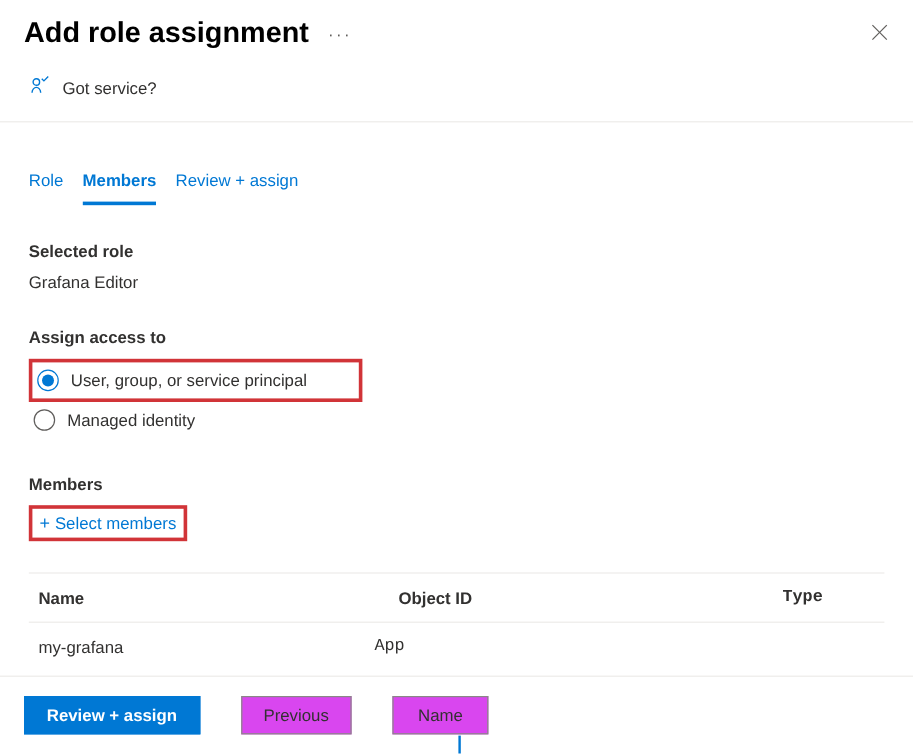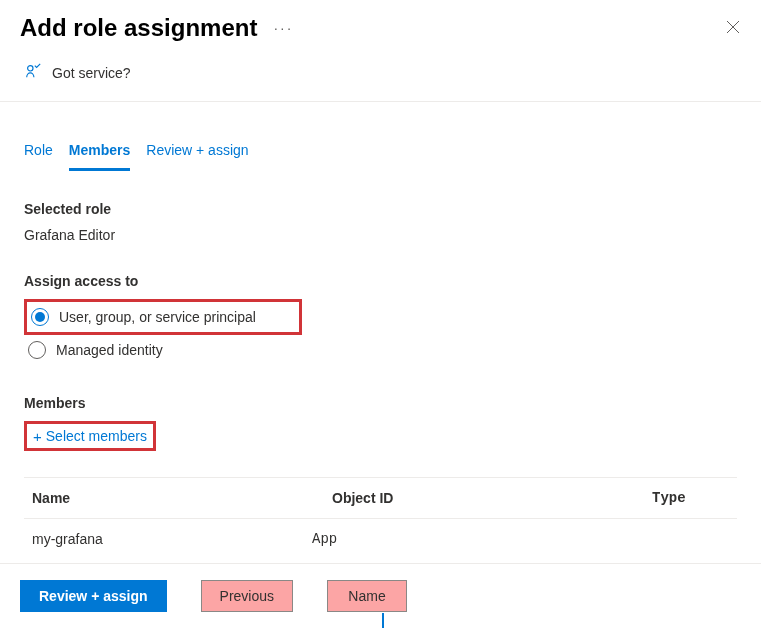--- a/index.html
+++ b/index.html
@@ -27,21 +27,21 @@
     .plus { font-size: 15px; line-height: 1; }
     .table { margin-top: 26px; border-top: 1px solid #edebe9; border-bottom: 1px solid #edebe9; }
     .thead, .trow { display: flex; padding: 12px 8px; }
     .thead { font-weight: 600; border-bottom: 1px solid #edebe9; gap: 20px; }
     .col-name { flex: 0 0 280px; }
     .col-obj { flex: 0 0 300px; }
     .col-type { flex: 1; font-family: Liberation Mono, monospace; }
     .footer { position: absolute; left: 0; right: 0; bottom: 0; border-top: 1px solid #edebe9; padding: 16px 20px; display: flex; gap: 34px; background: #fff; }
     .btn { padding: 7px 18px; font-size: 14px; cursor: pointer; font-family: inherit; }
     .btn-primary { background: #0078d4; color: #fff; border: 1px solid #0078d4; font-weight: 600; }
-    .btn-secondary { background: #fca5a5; color: #323130; border: 1px solid #8a8886; min-width: 80px; }
+    .btn-secondary { background: #d946ef; color: #323130; border: 1px solid #8a8886; min-width: 80px; }
     .footer-cursor { position: absolute; left: 382px; bottom: -3px; width: 2px; height: 18px; background: #0078d4; }
     ::-webkit-scrollbar { width: 14px; }
     ::-webkit-scrollbar-track { background: #f3f2f1; }
     ::-webkit-scrollbar-thumb { background: #c8c6c4; }
   </style>
 </head>
 <body>
 
 <div class="header">
   <div class="title">Add role assignment</div>

